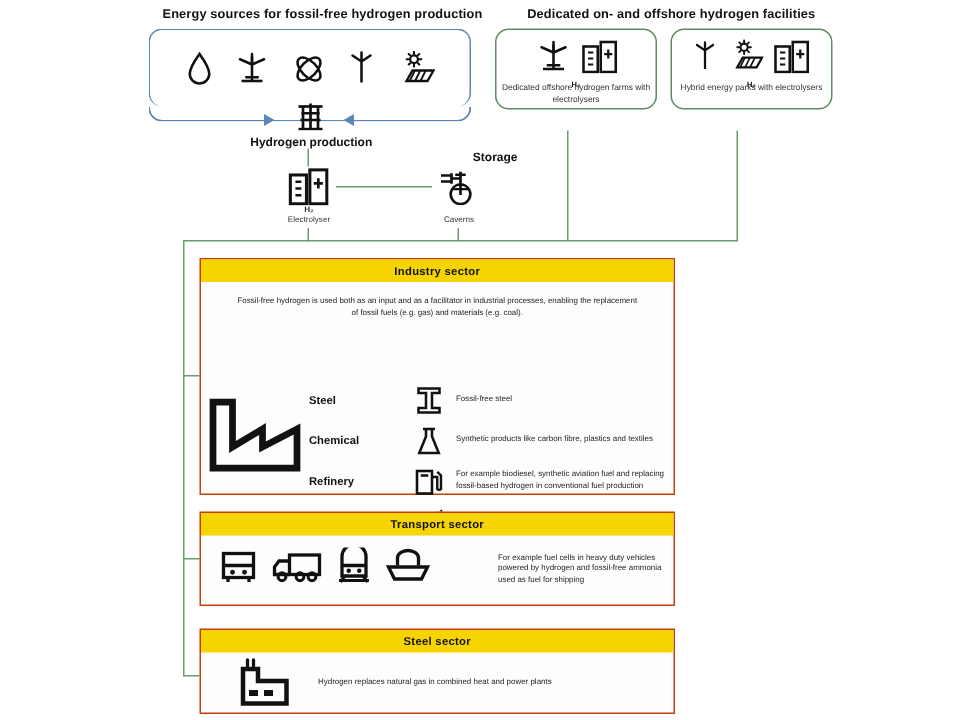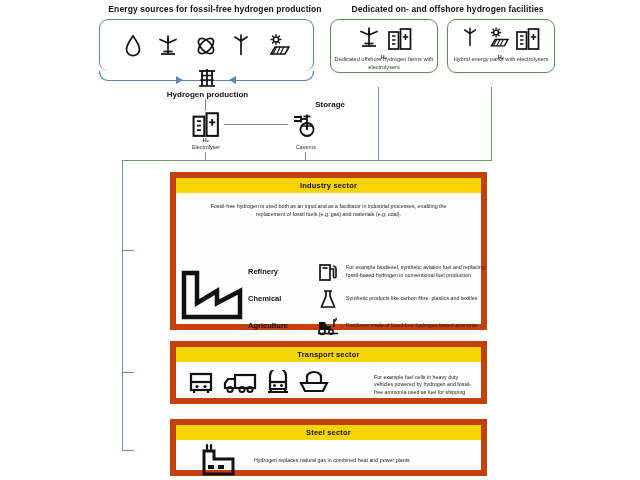--- a/index.html
+++ b/index.html
@@ -61,21 +61,21 @@
   #sub-h2{left:166px;top:137px;width:80px;font-weight:bold;}
   #sub-electro{left:166px;top:144px;width:80px;}
   #sub-cavern{left:266px;top:144px;width:80px;}
 
   
   .ln{position:absolute;background:#6d9a6f;}
   .ln-v{width:1.2px;}
   .ln-h{height:1.2px;}
 
   
-  .panel{position:absolute;left:133px;width:317px;background:#fdfdfd;border:6px solid #c2410c;box-sizing:border-box;margin-left:37px;}
+  .panel{position:absolute;left:133px;width:317px;background:#fdfdfd;border:1px solid #c2410c;box-sizing:border-box;}
   .panel-hd{height:15px;background:#F5D400;display:flex;align-items:center;justify-content:center;
     font-size:7.5px;font-weight:bold;color:#111;letter-spacing:.2px;}
   #panel-industry{top:172px;height:158px;}
   #panel-transport{top:341px;height:63px;}
   #panel-heat{top:419px;height:57px;}
 
   .intro{margin:9px 24px 0 24px;text-align:center;font-size:5.3px;line-height:8px;color:#222;}
 
   .ind-body{position:relative;height:100px;}
   .factory{position:absolute;left:5px;top:52px;width:62px;height:50px;}
@@ -252,41 +252,50 @@
     <div class="panel-hd">Industry sector</div>
     <div class="intro">Fossil-free hydrogen is used both as an input and as a facilitator in industrial processes, enabling the replacement of fossil fuels (e.g. gas) and materials (e.g. coal).</div>
     <div class="ind-body">
       <div class="factory">
         <svg width="62" height="50" viewBox="0 0 62 50">
           <path d="M3 3 L3 47 L59 47 L59 21 L36 33 L36 21 L16 33 L16 3 Z" fill="none" stroke="#111" stroke-width="4.5" stroke-linejoin="miter"></path>
         </svg>
       </div>
       <div class="rows">
 
+        <div class="row">
+          <div class="row-name">Steel</div>
+          <div class="row-ic">
+            <svg width="18" height="20" viewBox="0 0 18 20">
+              <path d="M2 2 L16 2 L16 5 L11 5 L11 15 L16 15 L16 18 L2 18 L2 15 L7 15 L7 5 L2 5 Z" fill="none" stroke="#111" stroke-width="1.7" stroke-linejoin="miter"></path>
+            </svg>
+          </div>
+          <div class="row-desc">Fossil-free steel</div>
+        </div>
+
+        <div class="row">
+          <div class="row-name">Chemical</div>
+          <div class="row-ic">
+            <svg width="18" height="20" viewBox="0 0 18 20">
+              <path d="M5 2 L13 2 M7 2 L7 7 L2.5 18 L15.5 18 L11 7 L11 2" fill="none" stroke="#111" stroke-width="1.7" stroke-linejoin="miter"></path>
+            </svg>
+          </div>
+          <div class="row-desc">Synthetic products like carbon fibre, plastics and textiles</div>
+        </div>
 
         <div class="row">
           <div class="row-name">Refinery</div>
           <div class="row-ic">
             <svg width="20" height="20" viewBox="0 0 20 20">
               <rect x="2" y="3" width="10" height="15" fill="none" stroke="#111" stroke-width="1.7"></rect>
               <path d="M4.5 6 L9.5 6" stroke="#111" stroke-width="1.7"></path>
               <path d="M12 7 L15.5 7 L15.5 15 A1.6 1.6 0 0 0 18 15 L18 6 L15.5 3.5" fill="none" stroke="#111" stroke-width="1.6"></path>
             </svg>
           </div>
           <div class="row-desc">For example biodiesel, synthetic aviation fuel and replacing fossil-based hydrogen in conventional fuel production</div>
-        </div>
-
-        <div class="row">
-          <div class="row-name">Chemical</div>
-          <div class="row-ic">
-            <svg width="18" height="20" viewBox="0 0 18 20">
-              <path d="M5 2 L13 2 M7 2 L7 7 L2.5 18 L15.5 18 L11 7 L11 2" fill="none" stroke="#111" stroke-width="1.7" stroke-linejoin="miter"></path>
-            </svg>
-          </div>
-          <div class="row-desc">Synthetic products like carbon fibre, plastics and textiles</div>
         </div>
 
         <div class="row">
           <div class="row-name">Agriculture</div>
           <div class="row-ic">
             <svg width="22" height="20" viewBox="0 0 22 20">
               <path d="M2 6 L8 6 L10 10 L14 10 L14 14 L2 14 Z" fill="#111"></path>
               <circle cx="5" cy="15.5" r="3" fill="none" stroke="#111" stroke-width="1.7"></circle>
               <circle cx="14" cy="16" r="2.2" fill="none" stroke="#111" stroke-width="1.6"></circle>
               <path d="M17 3 L17 11 M17 5 C19 5 19.5 3 19 2" fill="none" stroke="#111" stroke-width="1.5"></path>

